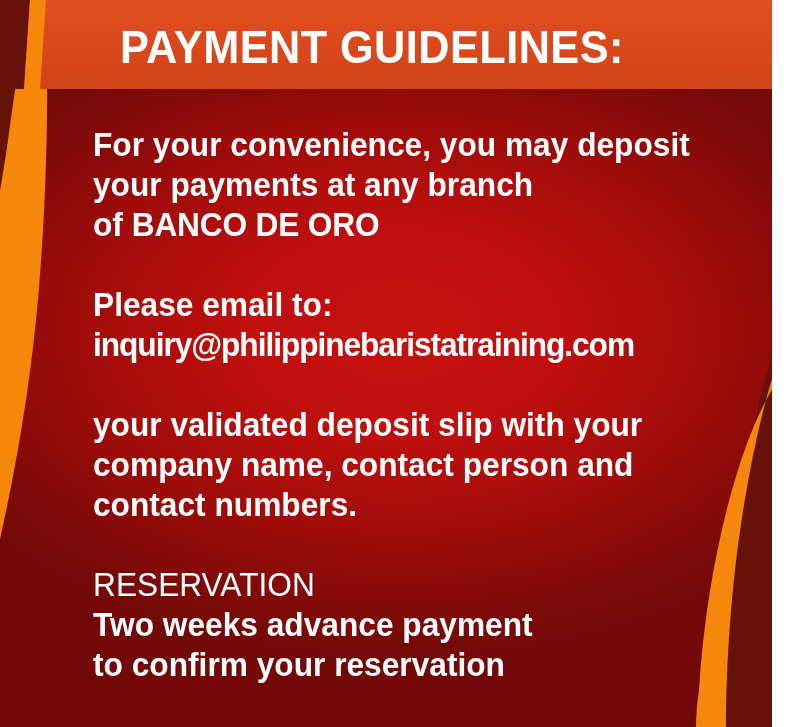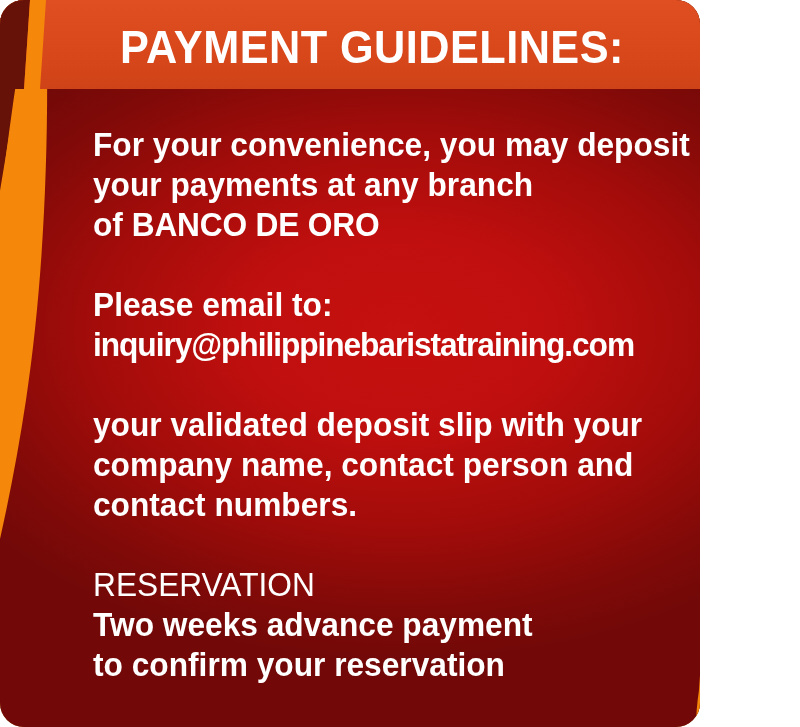--- a/index.html
+++ b/index.html
@@ -5,25 +5,24 @@
   * { margin:0; padding:0; box-sizing:border-box; }
   html, body {
     width:800px; height:727px;
     overflow:hidden;
     background:#ffffff;
     font-family:"Liberation Sans", sans-serif;
   }
 
   .slide {
     position:relative;
-    width:700px;
+    width:772px;
     height:727px;
     overflow:hidden;
     background:#a16207;
-    border-radius:24px;
   }
 
   
   .bg-body {
     position:absolute;
     left:0; top:0;
     width:800px; height:727px;
     background:
       radial-gradient(ellipse 520px 330px at 400px 330px,
         #c51110 0%, #bf0f0e 30%, #a20c0a 60%, #800a08 85%, #720908 100%);

